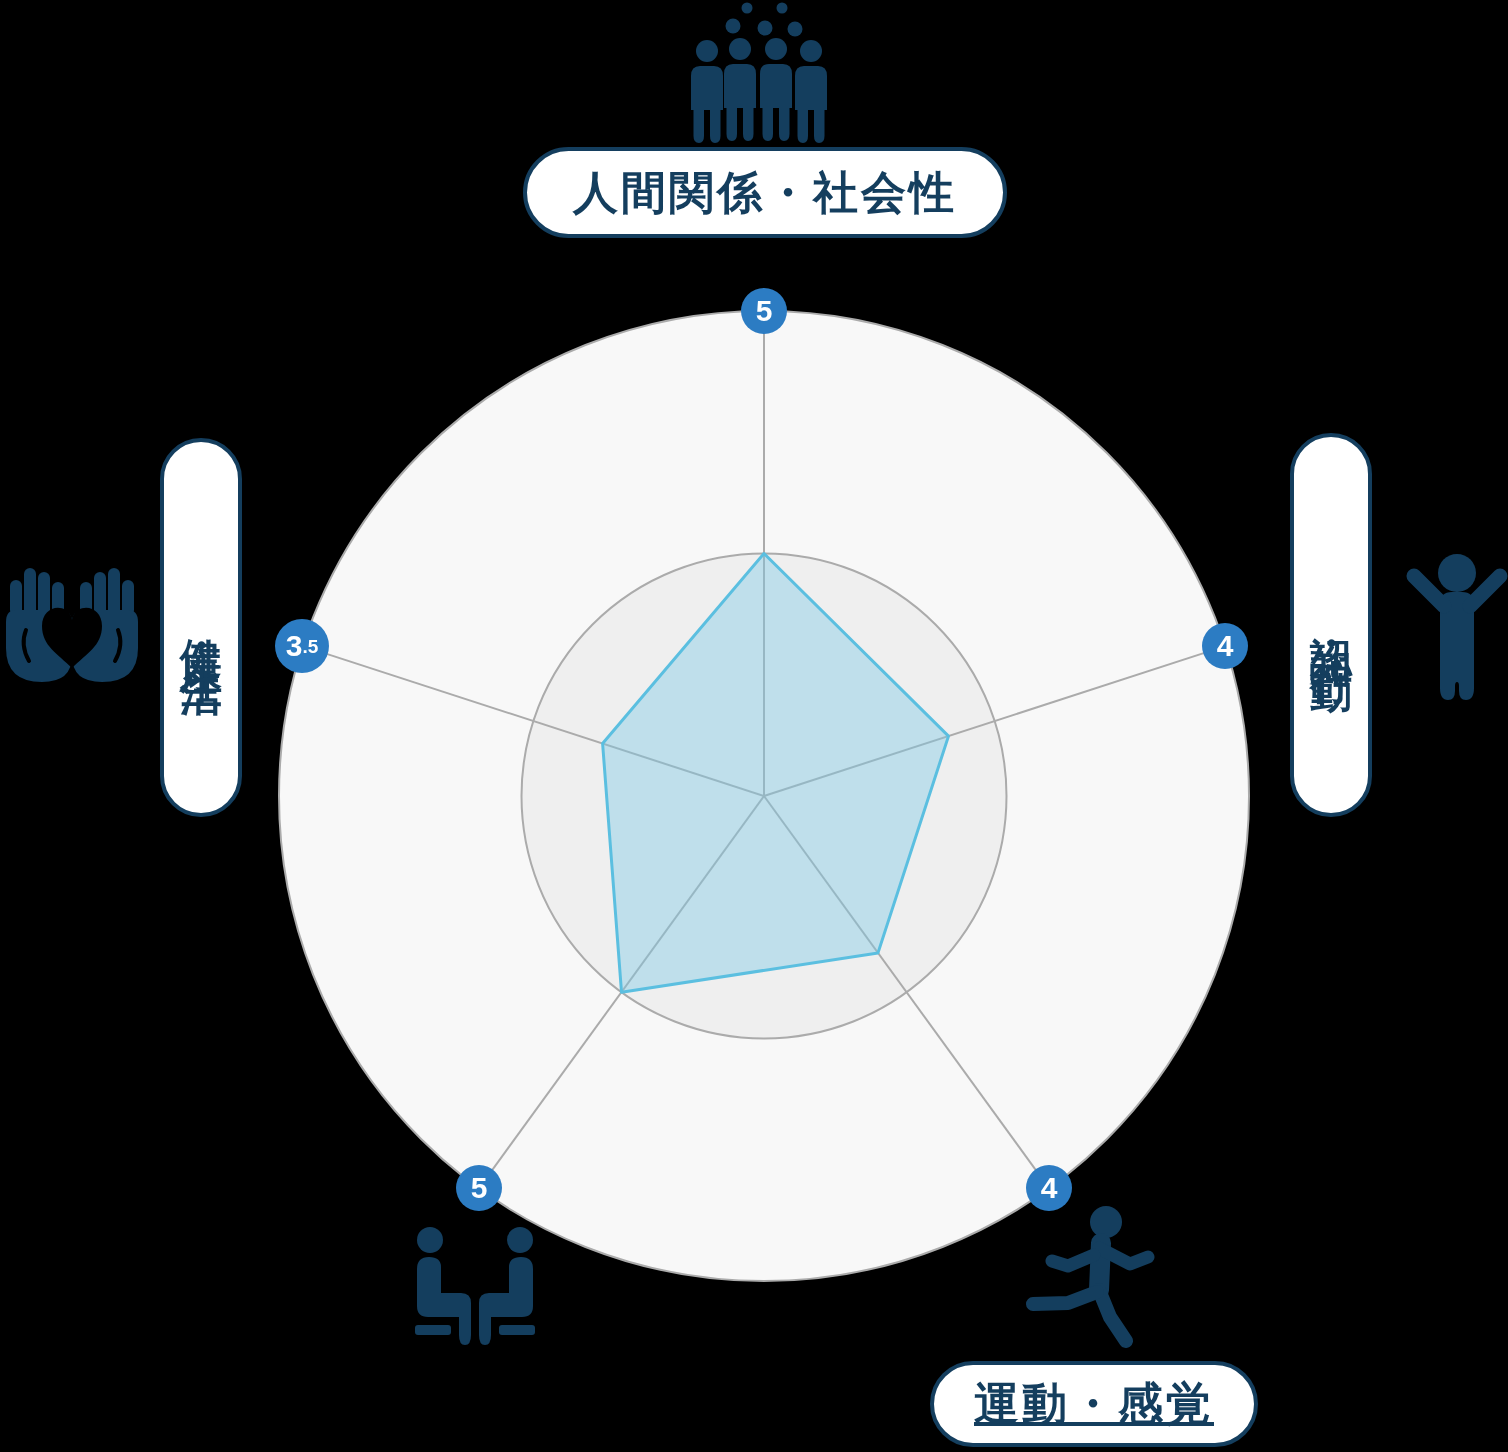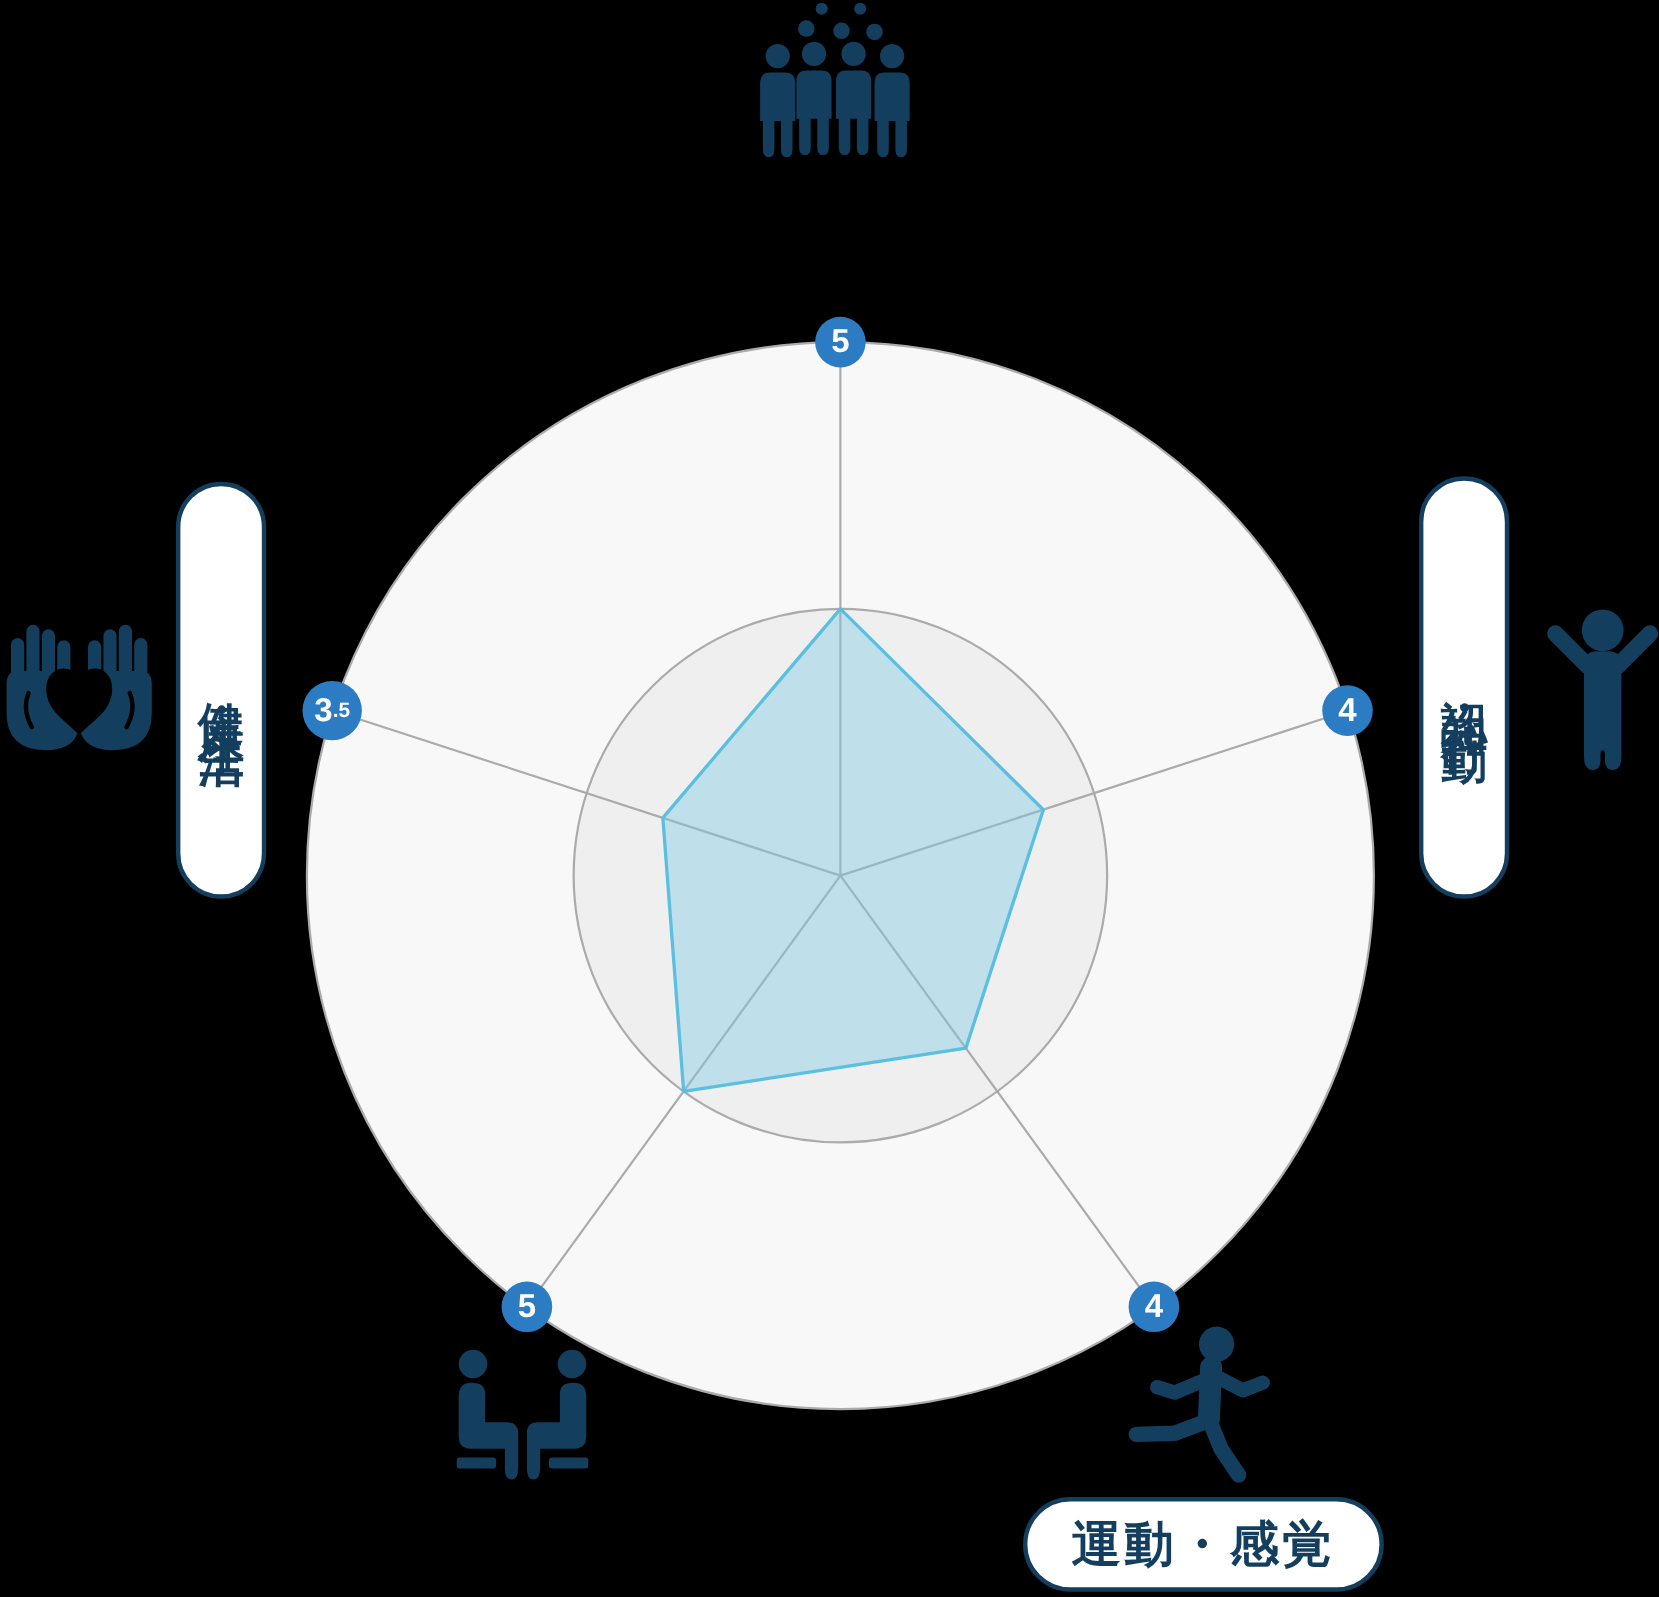--- a/index.html
+++ b/index.html
@@ -36,21 +36,21 @@
     writing-mode:vertical-rl;
     text-orientation:upright;
     font-size:42px;
     letter-spacing:9px;
     border-radius:48px;
   }
   .pill-top{left:523px;top:147px;width:484px;height:91px;}
   .pill-right{left:1290px;top:433px;width:82px;height:384px;}
   .pill-left{left:160px;top:438px;width:82px;height:379px;}
   .pill-bottom-left{left:152px;top:1361px;width:628px;height:86px;font-size:43px;}
-  .pill-bottom-right{left:930px;top:1361px;width:328px;height:86px;}
+  .pill-bottom-right{left:930px;top:1361px;width:328px;height:86px;text-decoration:underline;}
 
   
   .value-badge{
     position:absolute;
     width:46px;height:46px;border-radius:50%;
     background:var(--badge-blue);
     color:var(--badge-text);
     font-weight:800;font-size:30px;
     display:flex;align-items:center;justify-content:center;
     line-height:1;
@@ -86,20 +86,23 @@
 
   <div class="value-badge badge-social">5</div>
   <div class="value-badge badge-cognition">4</div>
   <div class="value-badge badge-motor">4</div>
   <div class="value-badge badge-language">5</div>
   <div class="value-badge badge-health badge-decimal">
       <span>3</span>
       <span class="dec">.5</span>
     </div>
 
+  <div class="pill horizontal pill-top">
+    <span>人間関係・社会性</span>
+  </div>
   <div class="pill vertical pill-right">
     <span>認知・行動</span>
   </div>
   <div class="pill horizontal pill-bottom-right">
     <span>運動・感覚</span>
   </div>
   <div class="pill vertical pill-left">
     <span>健康・生活</span>
   </div>
 

